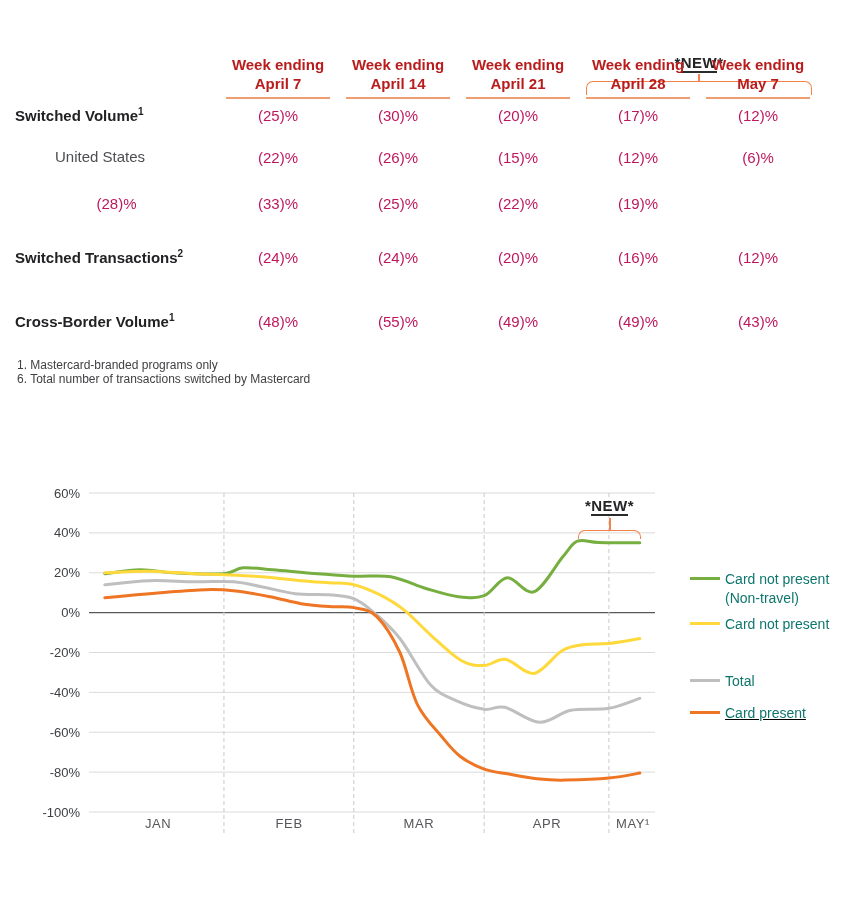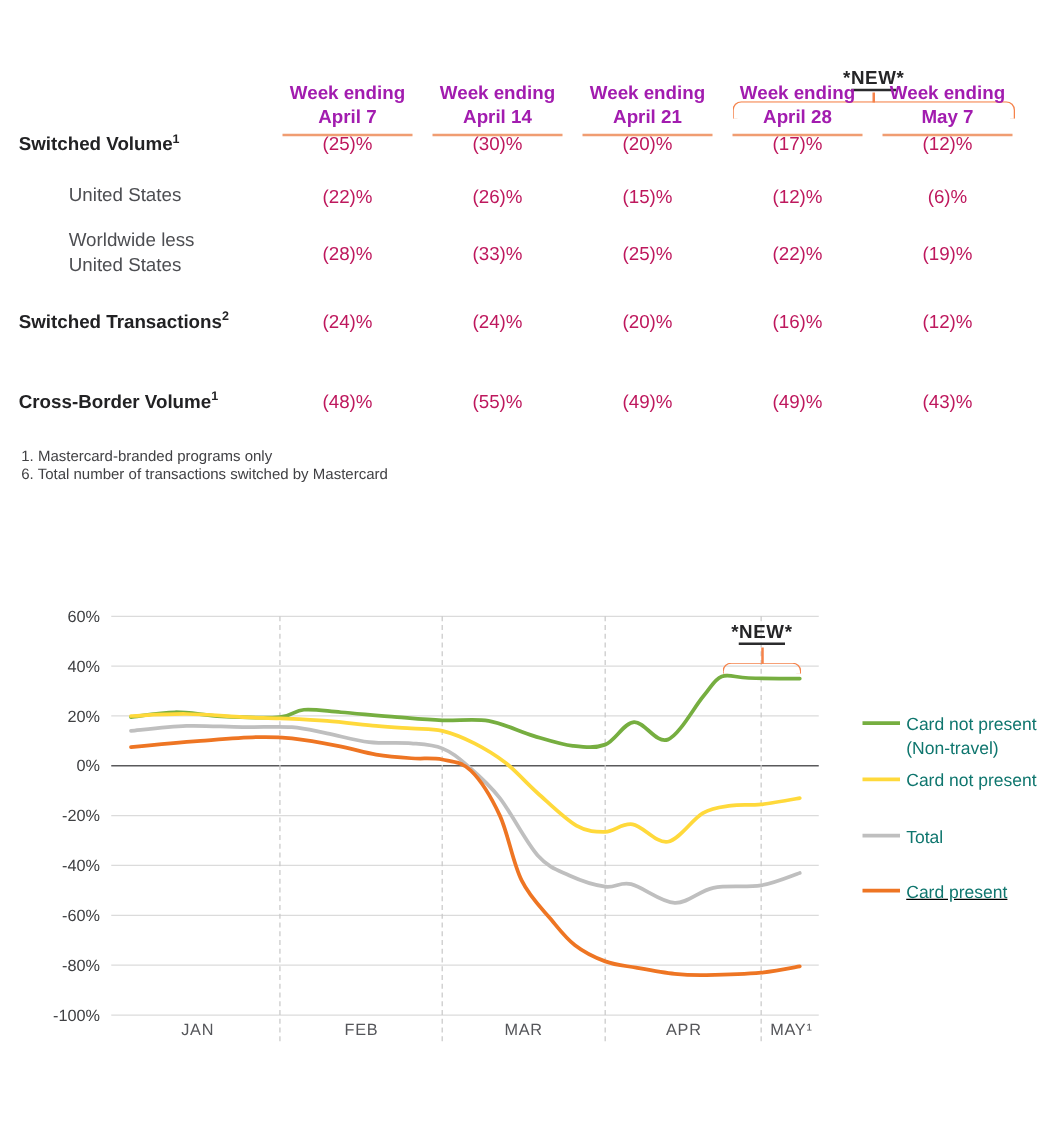--- a/index.html
+++ b/index.html
@@ -19,21 +19,21 @@
   .chart-new { left:578px; top:448px; width:63px; }
   .chart-new .bracket { margin-top:14px; height:9px; }
   .chart-new .tick { top:-13px; height:13px; }
 
   
   .metrics-table { position:absolute; left:15px; top:48px; width:803px; }
   .t-row { display:grid; grid-template-columns:203px repeat(5,120px); align-items:center; }
   .t-head { align-items:start; height:48px; }
   .hcell { display:flex; justify-content:center; }
   .hinner { width:104px; text-align:center; font-weight:bold; font-size:15px; line-height:19px;
-            color:#a21caf; padding-bottom:4px; border-bottom:2px solid #F09D72; margin-top:17px; }
+            color:#b91c1c; padding-bottom:4px; border-bottom:2px solid #F09D72; margin-top:7px; }
   .lab-main { font-weight:bold; font-size:15px; color:#222224; }
   .lab-sub { font-size:15px; color:#4D4E52; padding-left:40px; line-height:20px; max-width:175px; }
   .vcell { text-align:center; font-size:15px; color:#be185d; }
   sup { font-size:10px; }
   .t-footnotes { margin-top:4px; padding-left:2px; font-size:12px; line-height:14px; color:#414144; }
 
   
   .intro { position:absolute; left:7px; top:396px; width:830px; font-size:16px; color:#75767A; letter-spacing:.2px; }
 
   
@@ -106,21 +106,20 @@
         </div>
         <div class="t-row" style="height: 46px;">
           <div class="lab-sub"><span>United States</span></div>
           <div class="vcell">(22)%</div>
           <div class="vcell">(26)%</div>
           <div class="vcell">(15)%</div>
           <div class="vcell">(12)%</div>
           <div class="vcell">(6)%</div>
         </div>
         <div class="t-row" style="height: 46px;">
-          <div class="lab-sub"><span>Worldwide less United States</span></div>
           <div class="vcell">(28)%</div>
           <div class="vcell">(33)%</div>
           <div class="vcell">(25)%</div>
           <div class="vcell">(22)%</div>
           <div class="vcell">(19)%</div>
         </div>
         <div class="t-row" style="height: 62px;">
           <div class="lab-main"><span>Switched Transactions</span><sup>2</sup></div>
           <div class="vcell">(24)%</div>
           <div class="vcell">(24)%</div>
@@ -193,21 +192,21 @@
             <div>Card not present</div>
             <div>(Non-travel)</div>
           </div>
         </div>
         <div class="legend-item" style="top: 175px;">
           <span class="swatch" style="background: rgb(255, 217, 59);"></span>
           <div class="legend-label">
             <div>Card not present</div>
           </div>
         </div>
-        <div class="legend-item" style="top: 220px;">
+        <div class="legend-item" style="top: 232px;">
           <span class="swatch" style="background: rgb(191, 191, 191);"></span>
           <div class="legend-label">
             <div>Total</div>
           </div>
         </div>
         <div class="legend-item" style="top: 264px; text-decoration: underline;">
           <span class="swatch" style="background: rgb(238, 117, 35);"></span>
           <div class="legend-label">
             <div>Card present</div>
           </div>

